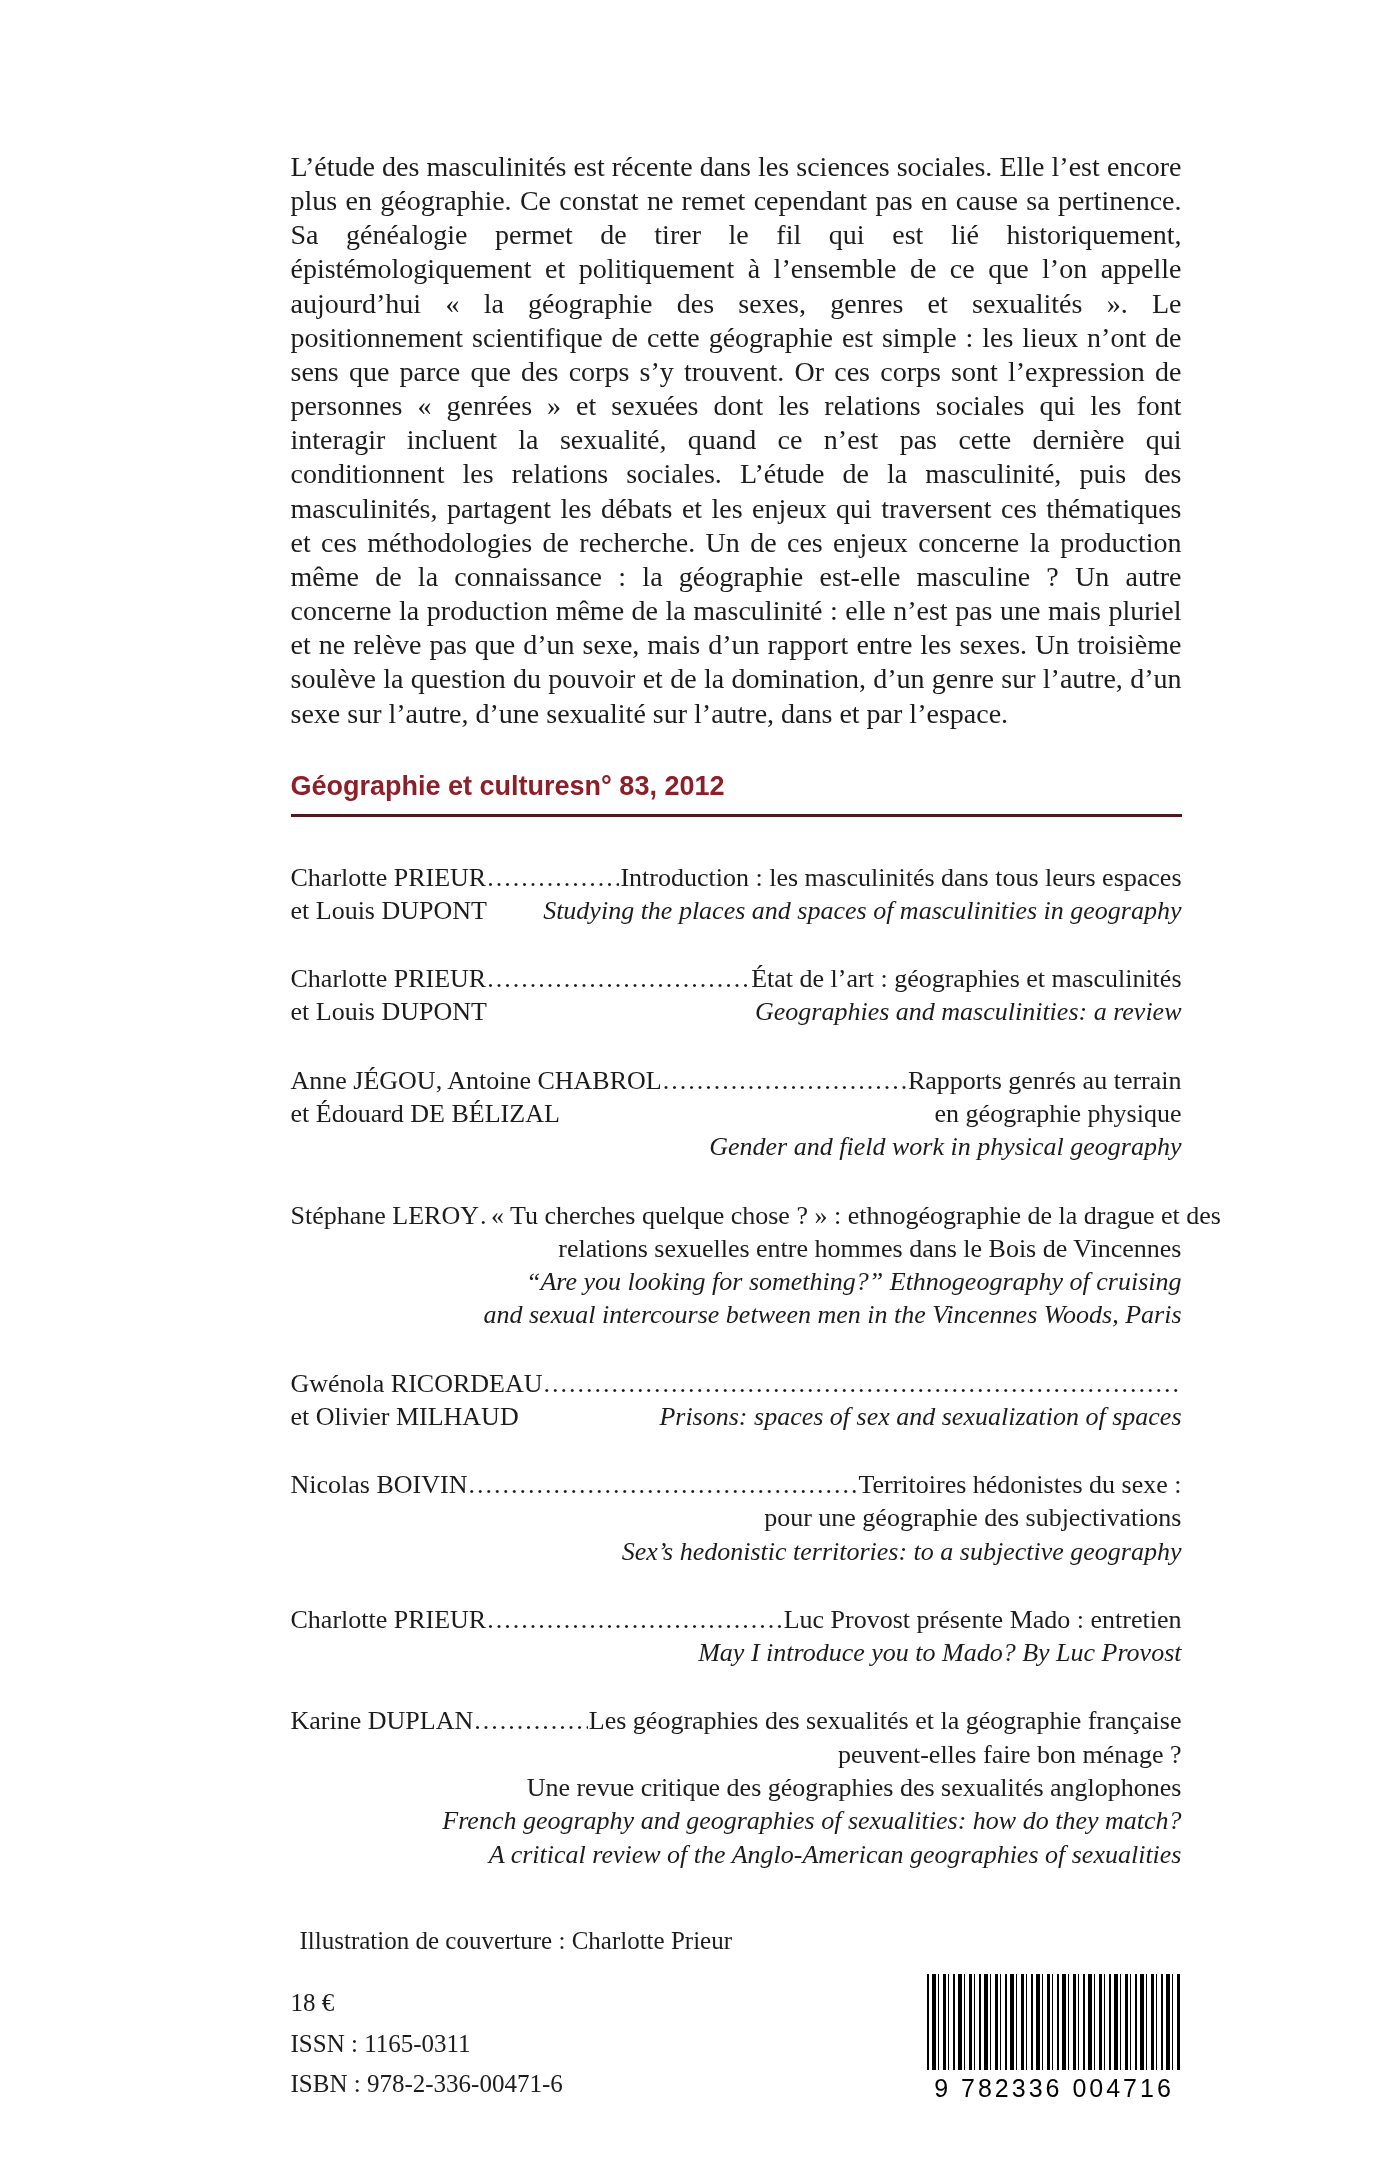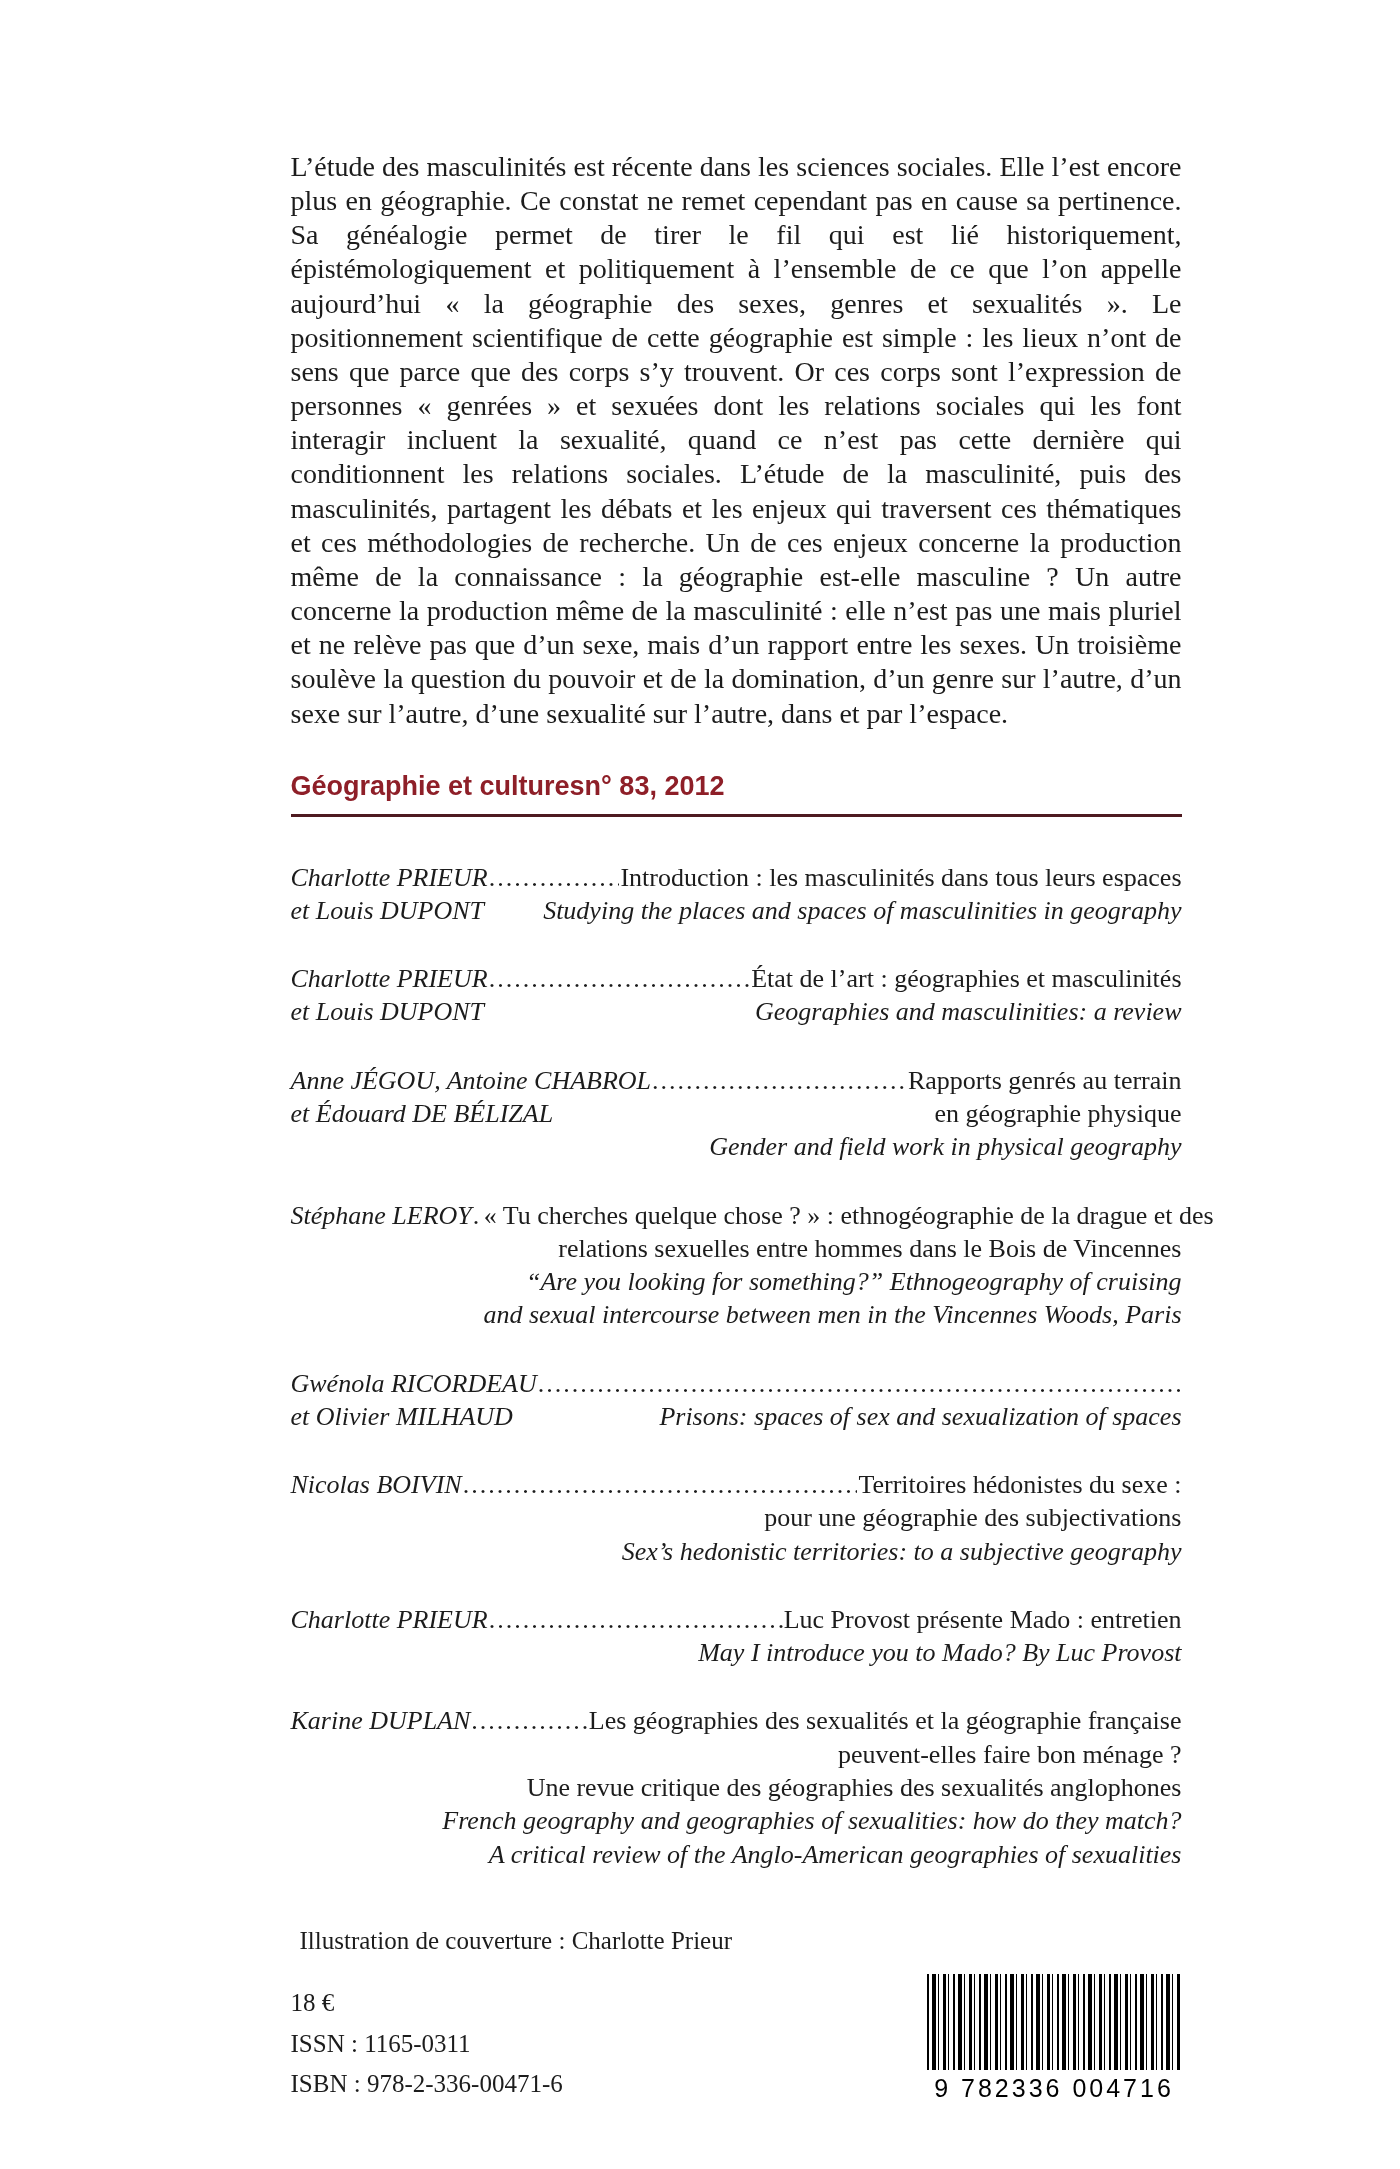--- a/index.html
+++ b/index.html
@@ -35,21 +35,21 @@
     font-size: 27px;
     color: var(--accent, #8e1f28);
     padding-bottom: 12px;
     border-bottom: 3px solid var(--rule, #4e1a20);
   }
 
   
   .toc { margin-top: 44px; font-size: 26px; line-height: 1.28; }
   .entry { margin-bottom: 35px; }
   .row { display: flex; align-items: baseline; }
-  .author { font-style: italic; white-space: nowrap; flex: 0 0 auto; }
+  .author { white-space: nowrap; flex: 0 0 auto; }
   .dots {
     flex: 1 1 0;
     min-width: 10px;
     overflow: hidden;
     white-space: nowrap;
     letter-spacing: 2px;
     margin: 0 1px;
   }
   .ttl { white-space: nowrap; text-align: right; flex: 0 1 auto; }
   .spacer { flex: 1 1 auto; }

